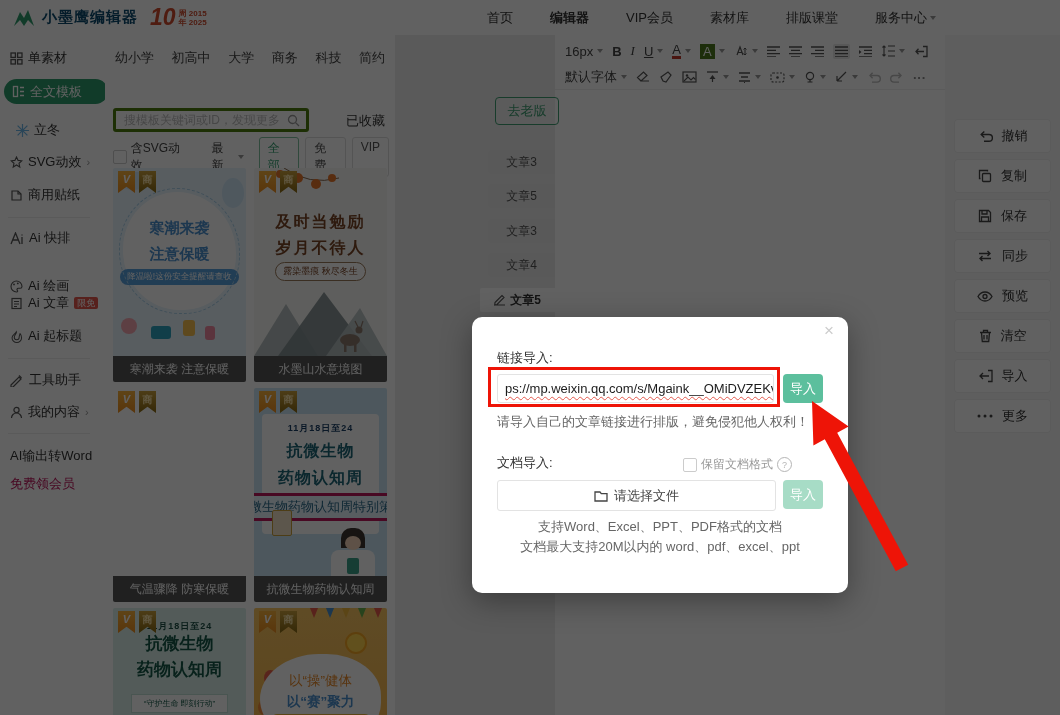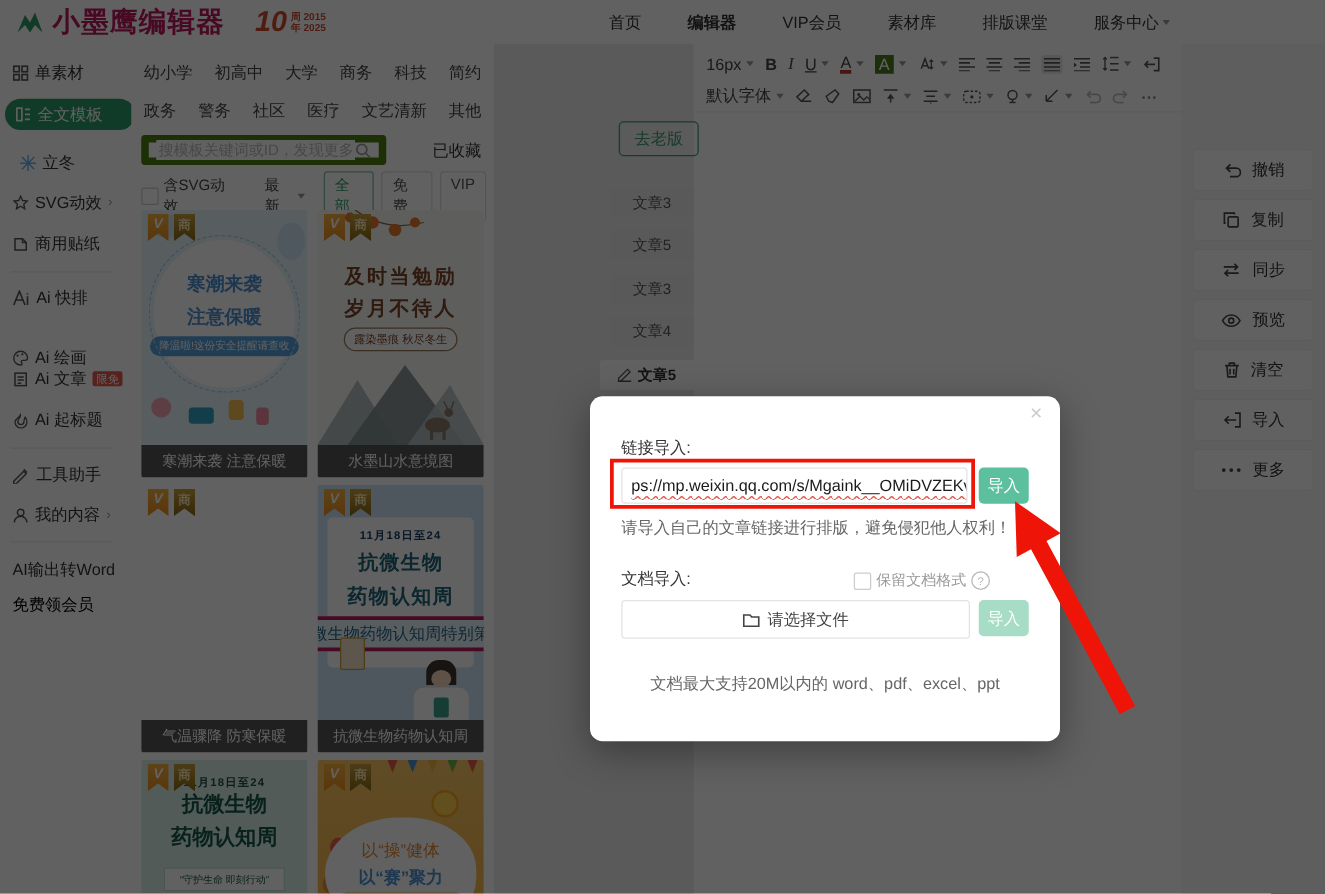--- a/index.html
+++ b/index.html
@@ -5,42 +5,42 @@
   html,body{margin:0;padding:0}
   body{width:1060px;height:715px;position:relative;overflow:hidden;
        font-family:"Liberation Sans","DejaVu Sans",sans-serif;background:#fff}
   .abs{position:absolute}
   .chev{width:0;height:0;border-left:3.5px solid transparent;border-right:3.5px solid transparent;border-top:4px solid #999;display:inline-block;margin-left:3px}
   svg{display:block}
 
   
   .header{left:0;top:0;width:1060px;height:35px;background:#fff;display:flex;align-items:center;z-index:1}
   .logo{display:flex;align-items:center;gap:6px;padding-left:12px}
-  .logo-name{color:#be185d;font-weight:bold;font-size:22px;letter-spacing:1px}
-  .anniv{display:flex;align-items:center;margin-left:24px}
+  .logo-name{color:#0c4a6e;font-weight:bold;font-size:15px;letter-spacing:1px}
+  .anniv{display:flex;align-items:center;margin-left:12px}
   .anniv-num{font-size:23px;font-weight:bold;font-style:italic;color:#cf4b2e;line-height:23px}
   .anniv-col{display:flex;flex-direction:column;margin-left:3px}
   .anniv-col span{font-size:8px;color:#cf4b2e;line-height:9px;font-weight:bold}
   .nav{position:absolute;left:487px;top:0;height:35px;display:flex;align-items:center;gap:37px;font-size:13px;color:#333;white-space:nowrap}
   .nav .item{cursor:pointer;display:flex;align-items:center}
   .nav .active{font-weight:bold}
 
   
   .sidebar{left:0;top:35px;width:105px;bottom:0;background:#fff;z-index:1}
   .side-item{position:absolute;left:10px;display:flex;align-items:center;gap:5px;font-size:13px;color:#333;height:22px;white-space:nowrap}
   .side-pill{left:4px;background:#2f9c6d;color:#fff;border-radius:14px;padding:0 8px;height:25px;width:88px}
   .side-div{position:absolute;left:8px;width:82px;height:1px;background:#ececec}
   .mini-badge{background:#e5574d;color:#fff;font-size:9px;border-radius:2px;padding:1px 3px;line-height:10px}
-  .orange{color:#000000}
+  .orange{color:#be185d}
   .arrow-r{font-size:11px;color:#999}
 
   
   .tpanel{left:105px;top:35px;width:290px;bottom:0;background:#fff;z-index:1;overflow:hidden}
   .cat-row{position:absolute;left:0;width:290px;display:flex;justify-content:space-between;padding:0 10px;box-sizing:border-box;font-size:13px;color:#444}
-  .search-box{position:absolute;left:8px;top:73px;width:196px;height:24px;border:6px solid #4d7c0f;border-radius:3px;display:flex;align-items:center;padding:0 6px;box-sizing:border-box}
+  .search-box{position:absolute;left:8px;top:73px;width:196px;height:24px;border:3px solid #4d7c0f;border-radius:3px;display:flex;align-items:center;padding:0 6px;box-sizing:border-box}
   .search-box input{border:0;outline:0;flex:1;font-size:12px;color:#333;font-family:inherit;min-width:0}
   .search-box input::placeholder{color:#bbb}
   .fav{position:absolute;right:10px;top:77px;font-size:13px;color:#333}
   .filter-row{position:absolute;left:8px;top:102px;width:276px;display:flex;align-items:center;font-size:12px;color:#444}
   .cbx{width:12px;height:12px;border:1px solid #ccc;border-radius:2px;margin-right:4px;background:#fff}
   .sortsel{margin-left:14px;display:flex;align-items:center;padding:3px 7px;border-radius:3px;color:#444}
   .scope{margin-left:8px;display:flex;gap:6px}
   .scope .sc{border:1px solid #ddd;border-radius:3px;padding:2px 8px;color:#555}
   .scope .sc.on{border-color:#7fbf9e;color:#2f9c6d}
 
@@ -260,28 +260,20 @@
 </div>
 
 <div class="tpanel abs">
   <div class="cat-row" style="top:14px">
     <span>幼小学</span>
     <span>初高中</span>
     <span>大学</span>
     <span>商务</span>
     <span>科技</span>
     <span>简约</span>
-  </div>
-  <div class="cat-row" style="top:45px">
-    <span>政务</span>
-    <span>警务</span>
-    <span>社区</span>
-    <span>医疗</span>
-    <span>文艺清新</span>
-    <span>其他</span>
   </div>
   <div class="search-box">
     <input placeholder="搜模板关键词或ID，发现更多" style="">
     <svg width="13" height="13" viewBox="0 0 13 13">
         <circle cx="5.5" cy="5.5" r="4" fill="none" stroke="#999" stroke-width="1.3"></circle>
         <path d="M8.6 8.6L12 12" stroke="#999" stroke-width="1.3"></path>
       </svg>
   </div>
   <span class="fav">已收藏</span>
   <div class="filter-row">
@@ -610,20 +602,29 @@
   <div class="rbtn">
     <svg width="14" height="14" viewBox="0 0 14 14">
         <g fill="none" stroke="#444" stroke-width="1.3">
           <rect x="4.5" y="4.5" width="8" height="8" rx="1"></rect>
           <path d="M9.5 2.5v-1h-8v8h1"></path>
         </g>
       </svg>
     <span>复制</span>
   </div>
   <div class="rbtn">
+    <svg width="14" height="14" viewBox="0 0 14 14">
+        <g fill="none" stroke="#444" stroke-width="1.3">
+          <path d="M1.5 1.5h9l2 2v9h-11z"></path>
+          <path d="M4 1.5v3.5h5V1.5M3.5 12.5V8h7v4.5"></path>
+        </g>
+      </svg>
+    <span>保存</span>
+  </div>
+  <div class="rbtn">
     <svg width="16" height="12" viewBox="0 0 16 12">
         <path d="M2 3.5h11M10.5 1L13 3.5 10.5 6M14 8.5H3M5.5 6L3 8.5 5.5 11" fill="none" stroke="#444" stroke-width="1.4"></path>
       </svg>
     <span>同步</span>
   </div>
   <div class="rbtn">
     <svg width="16" height="11" viewBox="0 0 16 11">
         <path d="M1 5.5C3 2 5.4 1 8 1s5 1 7 4.5C13 9 10.6 10 8 10S3 9 1 5.5z" fill="none" stroke="#444" stroke-width="1.3"></path>
         <circle cx="8" cy="5.5" r="2" fill="none" stroke="#444" stroke-width="1.3"></circle>
       </svg>
@@ -672,19 +673,20 @@
     <span>保留文档格式</span>
     <span class="helpc">?</span>
   </div>
   <div class="file-box">
     <svg width="14" height="12" viewBox="0 0 14 12">
         <path d="M1 2h5l1.3 1.6H13V11H1z" fill="none" stroke="#444" stroke-width="1.3"></path>
       </svg>
     <span>请选择文件</span>
   </div>
   <div class="m-btn b2">导入</div>
+  <div class="c-hint" style="top:201px">支持Word、Excel、PPT、PDF格式的文档</div>
   <div class="c-hint" style="top:221px">文档最大支持20M以内的 word、pdf、excel、ppt</div>
 </div>
 
 <div class="ann-box"></div>
 <svg class="ann-arrow" width="132" height="176" viewBox="0 0 132 176">
   <polygon points="30,3 66.6,28.5 55.2,34.7 126.2,166.7 113.8,173.3 42.8,41.3 31.4,47.5" fill="#ee1407"></polygon>
 </svg>
 
 </body></html>

